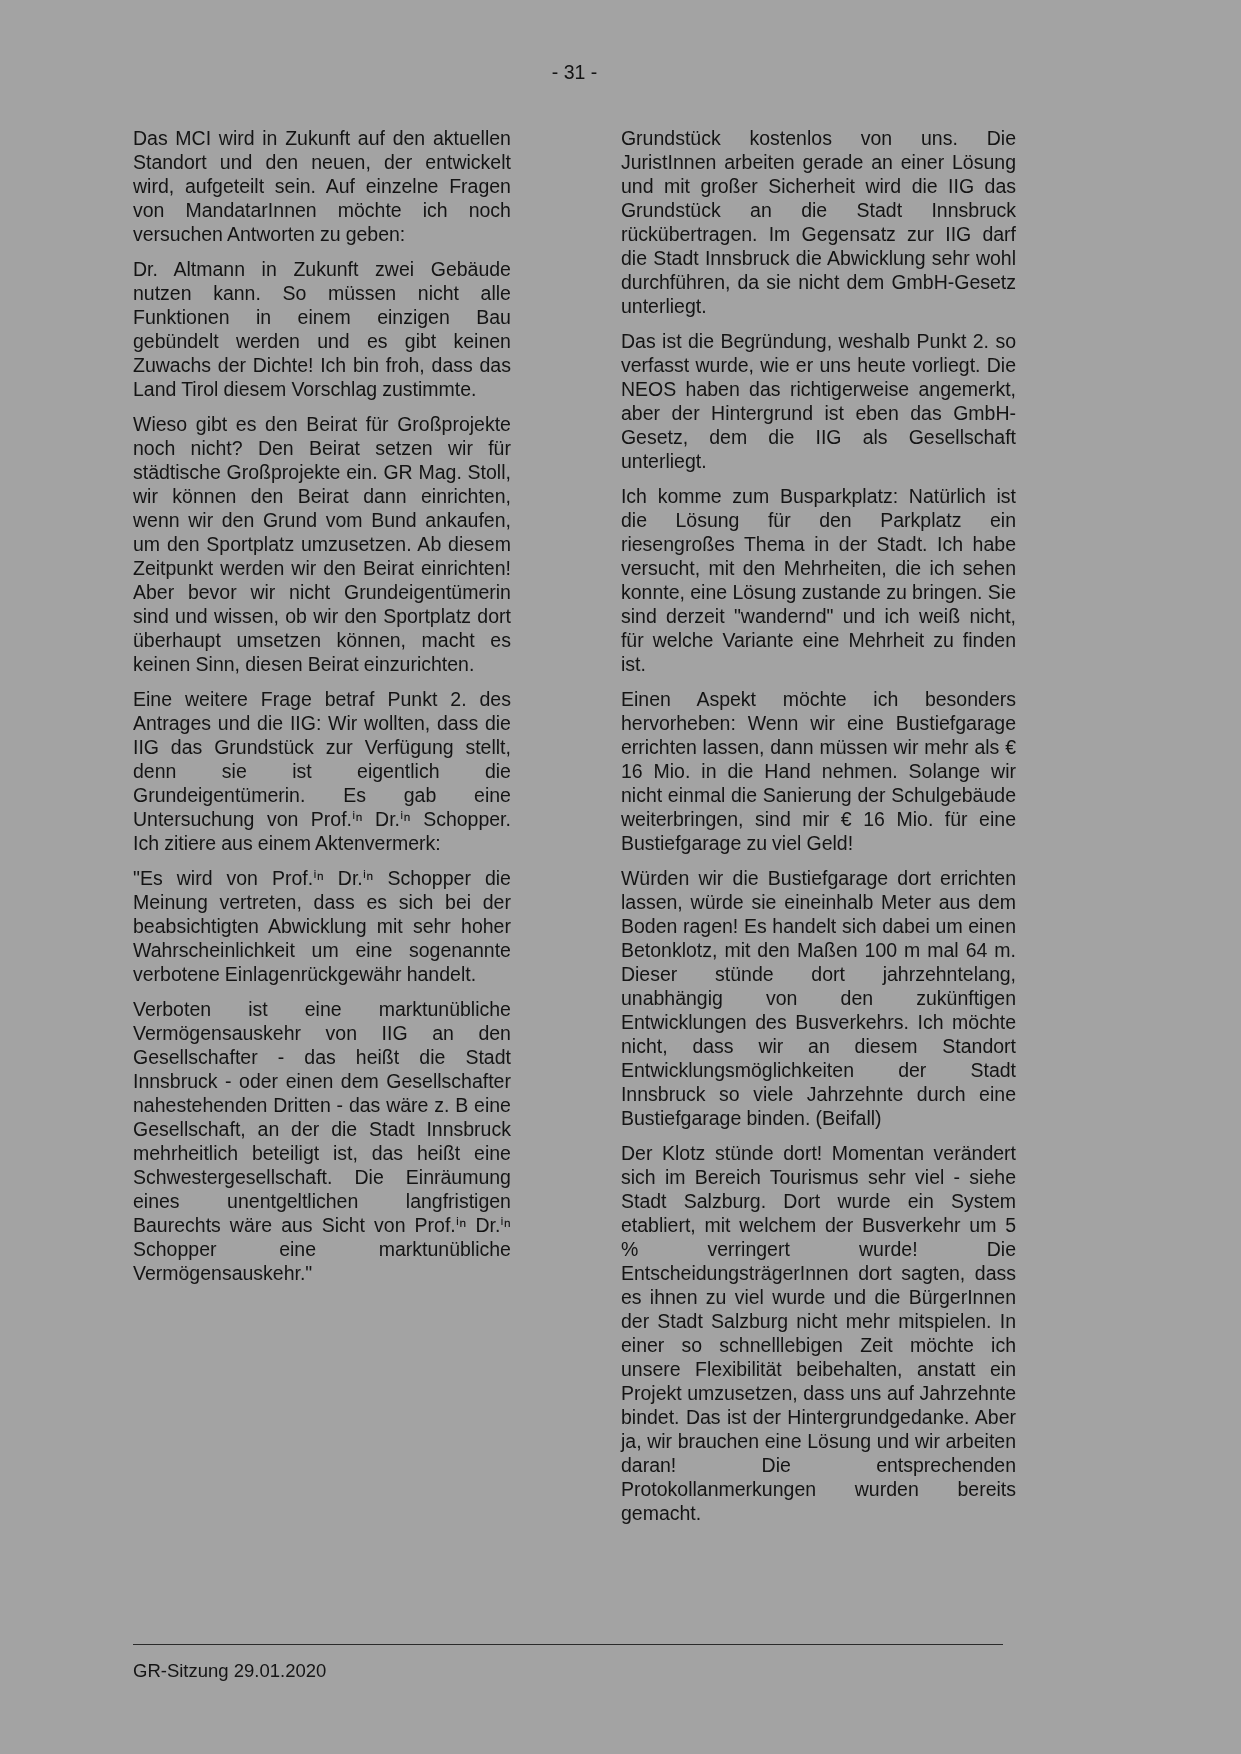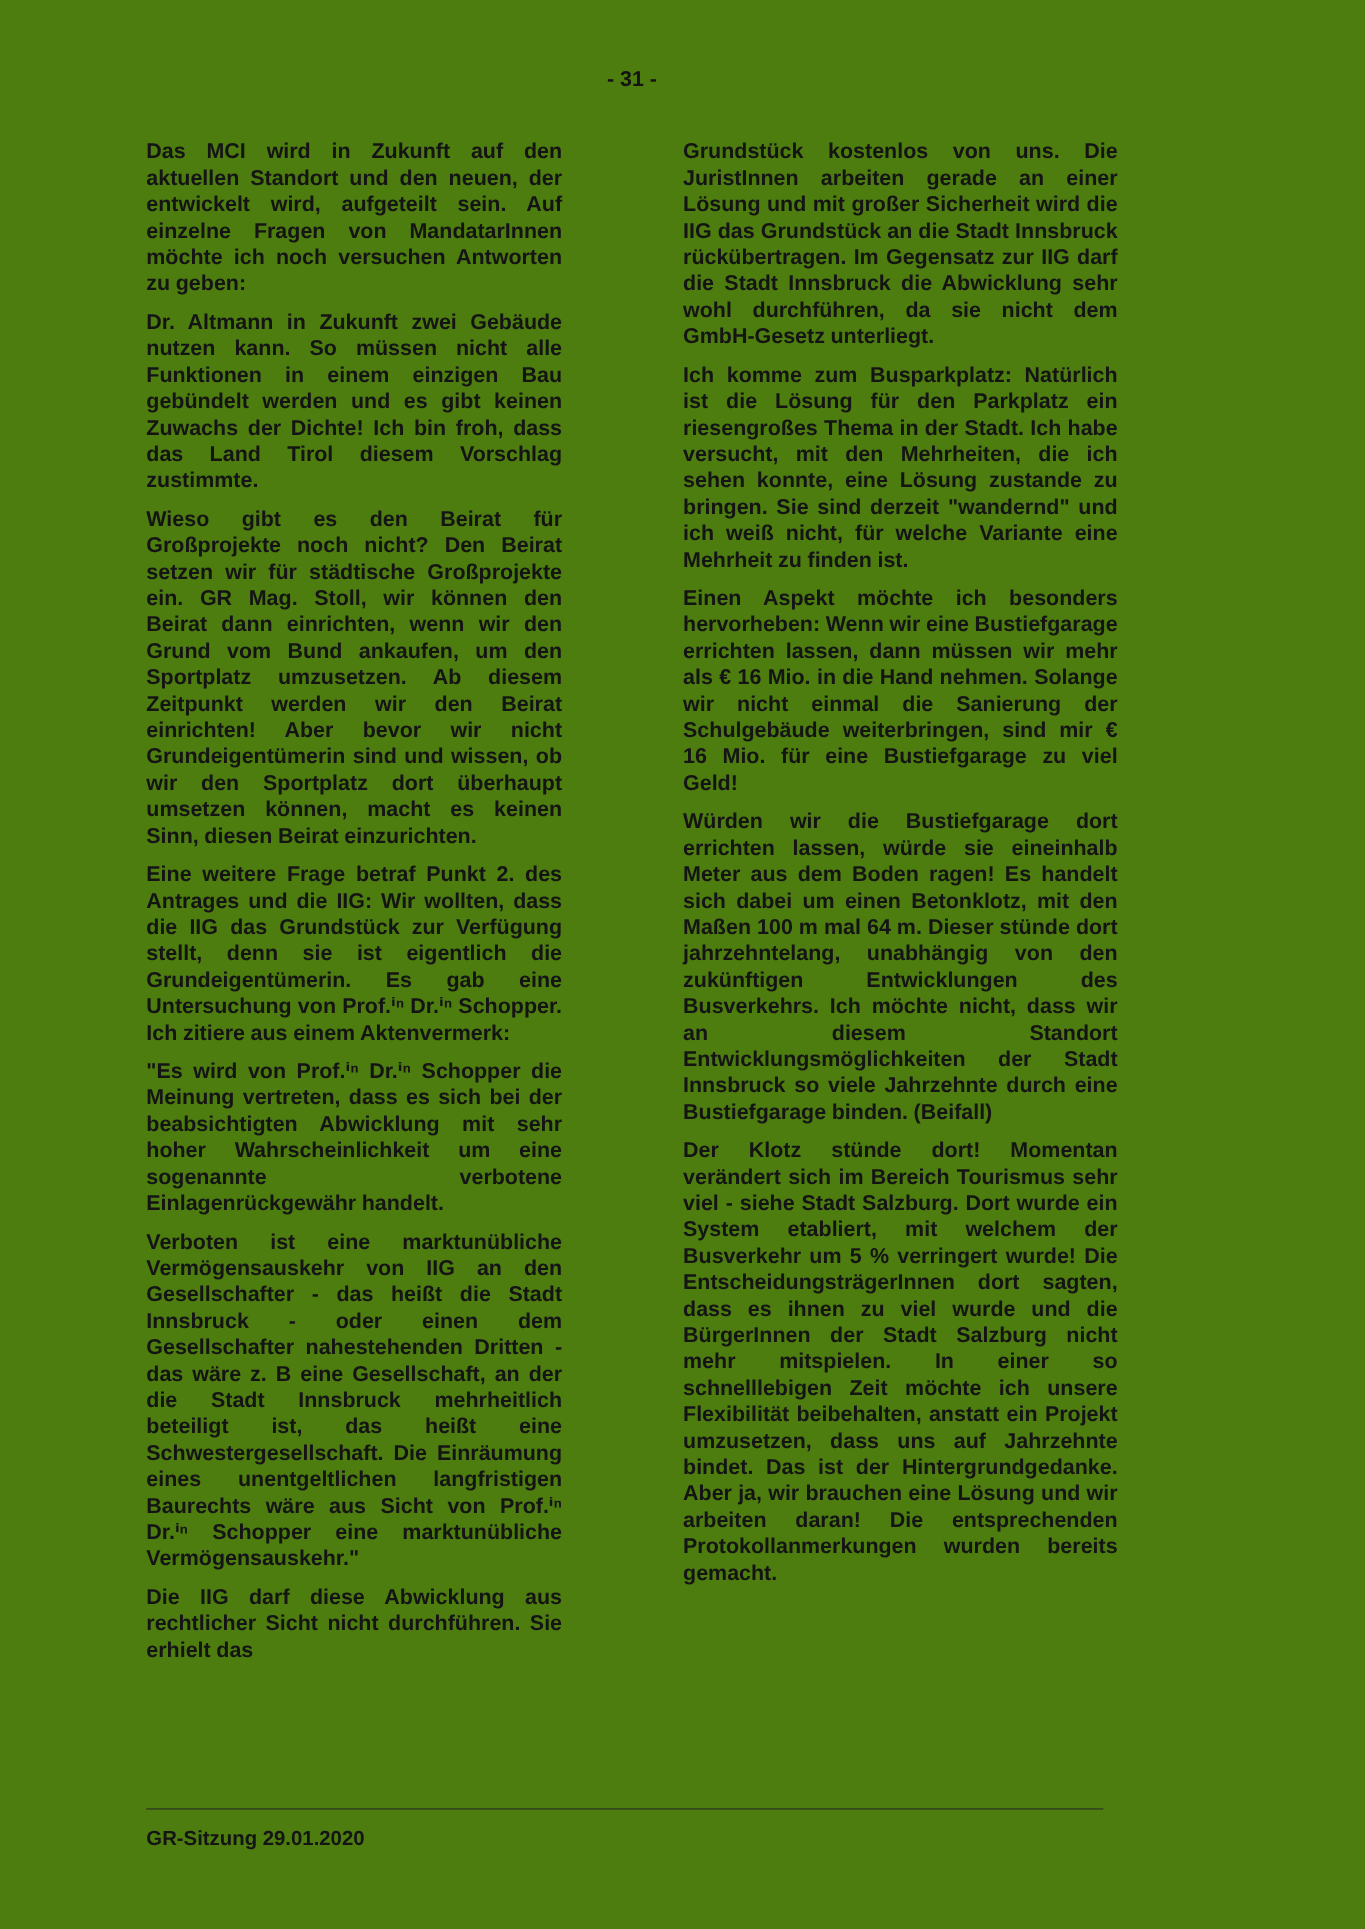--- a/index.html
+++ b/index.html
@@ -11,22 +11,21 @@
     width: 1241px;
     height: 1754px;
     font-family: "Liberation Sans", "DejaVu Sans", sans-serif;
     color: #141414;
     position: relative;
     overflow: hidden;
   }
   .page {
     position: absolute;
     inset: 0;
-    background: #4d7c0f;
-    font-weight: bold;
+    background: #a3a3a3;
   }
   .page-number {
     position: absolute;
     top: 60px;
     left: 133px;
     width: 883px;
     text-align: center;
     font-size: 19.5px;
     line-height: 24px;
   }
@@ -72,25 +71,25 @@
 
   <div class="columns">
 
     <div class="col left">
       <p>Das MCI wird in Zukunft auf den aktuellen Standort und den neuen, der entwickelt wird, aufgeteilt sein. Auf einzelne Fragen von MandatarInnen möchte ich noch versuchen Antworten zu geben:</p>
       <p>Dr. Altmann in Zukunft zwei Gebäude nutzen kann. So müssen nicht alle Funktionen in einem einzigen Bau gebündelt werden und es gibt keinen Zuwachs der Dichte! Ich bin froh, dass das Land Tirol diesem Vorschlag zustimmte.</p>
       <p>Wieso gibt es den Beirat für Großprojekte noch nicht? Den Beirat setzen wir für städtische Großprojekte ein. GR Mag. Stoll, wir können den Beirat dann einrichten, wenn wir den Grund vom Bund ankaufen, um den Sportplatz umzusetzen. Ab diesem Zeitpunkt werden wir den Beirat einrichten! Aber bevor wir nicht Grundeigentümerin sind und wissen, ob wir den Sportplatz dort überhaupt umsetzen können, macht es keinen Sinn, diesen Beirat einzurichten.</p>
       <p>Eine weitere Frage betraf Punkt 2. des Antrages und die IIG: Wir wollten, dass die IIG das Grundstück zur Verfügung stellt, denn sie ist eigentlich die Grundeigentümerin. Es gab eine Untersuchung von Prof.ⁱⁿ Dr.ⁱⁿ Schopper. Ich zitiere aus einem Aktenvermerk:</p>
       <p>"Es wird von Prof.ⁱⁿ Dr.ⁱⁿ Schopper die Meinung vertreten, dass es sich bei der beabsichtigten Abwicklung mit sehr hoher Wahrscheinlichkeit um eine sogenannte verbotene Einlagenrückgewähr handelt.</p>
       <p>Verboten ist eine marktunübliche Vermögensauskehr von IIG an den Gesellschafter - das heißt die Stadt Innsbruck - oder einen dem Gesellschafter nahestehenden Dritten - das wäre z. B eine Gesellschaft, an der die Stadt Innsbruck mehrheitlich beteiligt ist, das heißt eine Schwestergesellschaft. Die Einräumung eines unentgeltlichen langfristigen Baurechts wäre aus Sicht von Prof.ⁱⁿ Dr.ⁱⁿ Schopper eine marktunübliche Vermögensauskehr."</p>
-      <p>Die IIG darf diese Abwicklung aus rechtlicher Sicht nicht durchführen. Sie erhielt das</p>
     </div>
 
     <div class="col right">
       <p>Grundstück kostenlos von uns. Die JuristInnen arbeiten gerade an einer Lösung und mit großer Sicherheit wird die IIG das Grundstück an die Stadt Innsbruck rückübertragen. Im Gegensatz zur IIG darf die Stadt Innsbruck die Abwicklung sehr wohl durchführen, da sie nicht dem GmbH-Gesetz unterliegt.</p>
+      <p>Das ist die Begründung, weshalb Punkt 2. so verfasst wurde, wie er uns heute vorliegt. Die NEOS haben das richtigerweise angemerkt, aber der Hintergrund ist eben das GmbH-Gesetz, dem die IIG als Gesellschaft unterliegt.</p>
       <p>Ich komme zum Busparkplatz: Natürlich ist die Lösung für den Parkplatz ein riesengroßes Thema in der Stadt. Ich habe versucht, mit den Mehrheiten, die ich sehen konnte, eine Lösung zustande zu bringen. Sie sind derzeit "wandernd" und ich weiß nicht, für welche Variante eine Mehrheit zu finden ist.</p>
       <p>Einen Aspekt möchte ich besonders hervorheben: Wenn wir eine Bustiefgarage errichten lassen, dann müssen wir mehr als € 16 Mio. in die Hand nehmen. Solange wir nicht einmal die Sanierung der Schulgebäude weiterbringen, sind mir € 16 Mio. für eine Bustiefgarage zu viel Geld!</p>
       <p>Würden wir die Bustiefgarage dort errichten lassen, würde sie eineinhalb Meter aus dem Boden ragen! Es handelt sich dabei um einen Betonklotz, mit den Maßen 100 m mal 64 m. Dieser stünde dort jahrzehntelang, unabhängig von den zukünftigen Entwicklungen des Busverkehrs. Ich möchte nicht, dass wir an diesem Standort Entwicklungsmöglichkeiten der Stadt Innsbruck so viele Jahrzehnte durch eine Bustiefgarage binden. (Beifall)</p>
       <p>Der Klotz stünde dort! Momentan verändert sich im Bereich Tourismus sehr viel - siehe Stadt Salzburg. Dort wurde ein System etabliert, mit welchem der Busverkehr um 5 % verringert wurde! Die EntscheidungsträgerInnen dort sagten, dass es ihnen zu viel wurde und die BürgerInnen der Stadt Salzburg nicht mehr mitspielen. In einer so schnelllebigen Zeit möchte ich unsere Flexibilität beibehalten, anstatt ein Projekt umzusetzen, dass uns auf Jahrzehnte bindet. Das ist der Hintergrundgedanke. Aber ja, wir brauchen eine Lösung und wir arbeiten daran! Die entsprechenden Protokollanmerkungen wurden bereits gemacht.</p>
     </div>
 
   </div>
 
   <div class="footer">
     <span>GR-Sitzung 29.01.2020</span>

